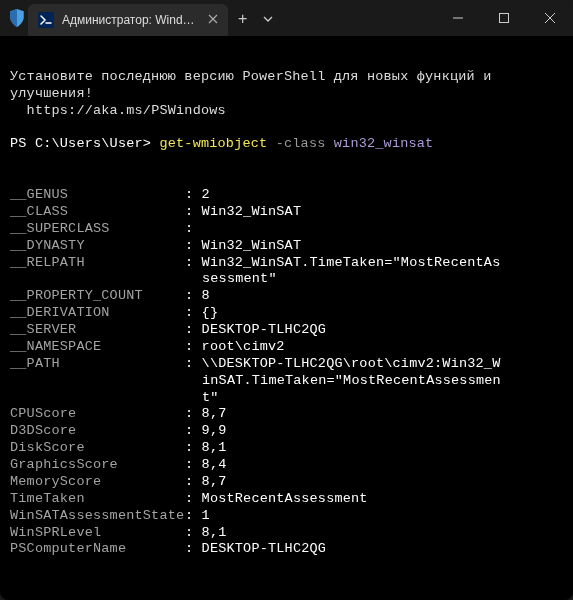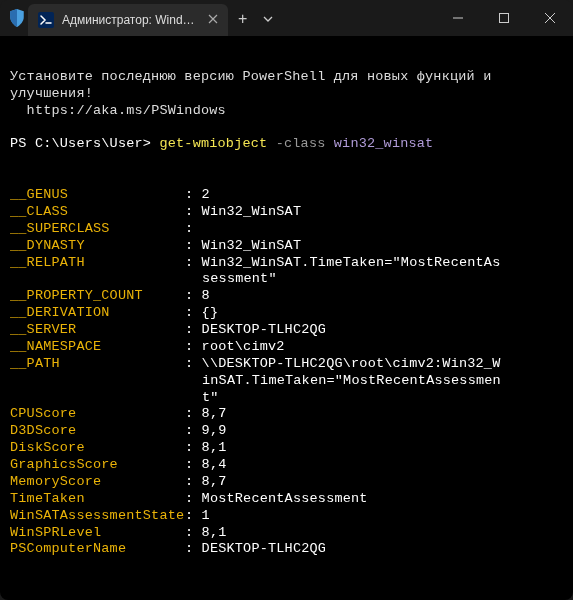--- a/index.html
+++ b/index.html
@@ -94,21 +94,21 @@
       letter-spacing: 0.2px;
       font-weight: 500;
     }
     .msg-line { color: #ddd; }
     .link { color: #ddd; }
     .prompt { color: #fff; }
     .cmd-yellow { color: #f5e653; }
     .cmd-gray { color: #999; }
     .cmd-purple { color: #b19cd9; }
     .prop-row { display: flex; }
-    .prop-name { display: inline-block; width: 175px; color: #eab308; }
+    .prop-name { display: inline-block; width: 175px; color: #a3a3a3; }
     .prop-colon { color: #fff; }
     .prop-val { color: #fff; }
     .cont { padding-left: 192px; color: #fff; }
     .shield-icon-outer {
       width: 18px;
       height: 18px;
       display: flex;
       align-items: center;
       justify-content: center;
       margin-right: 2px;

